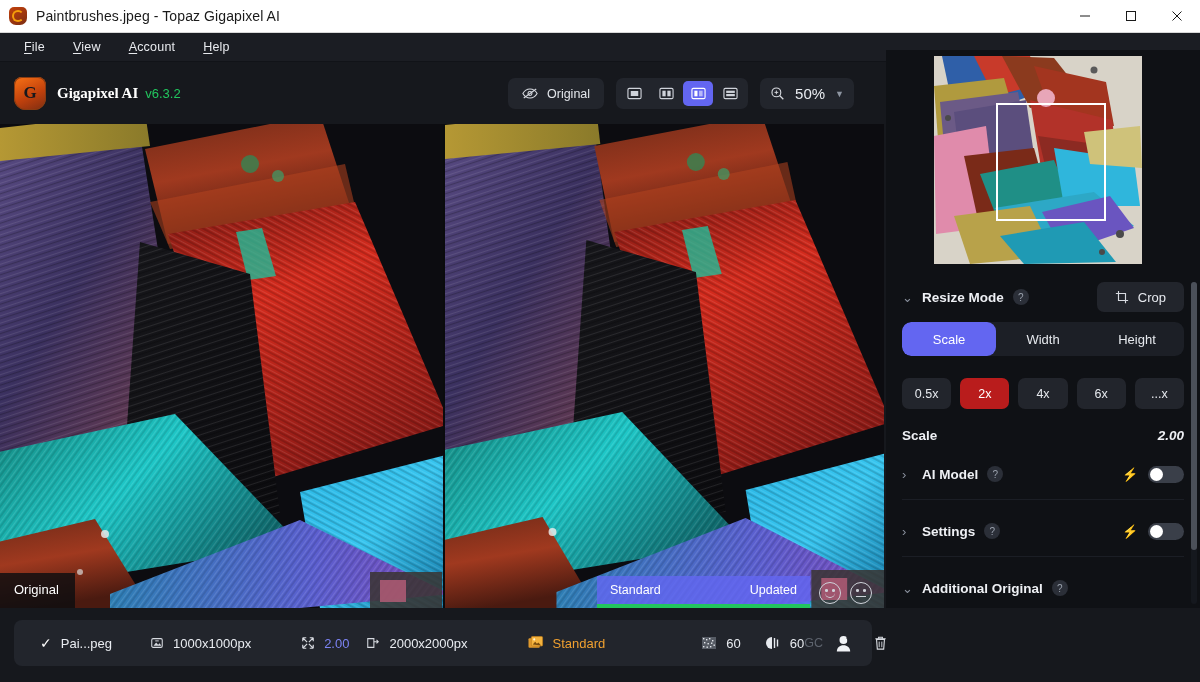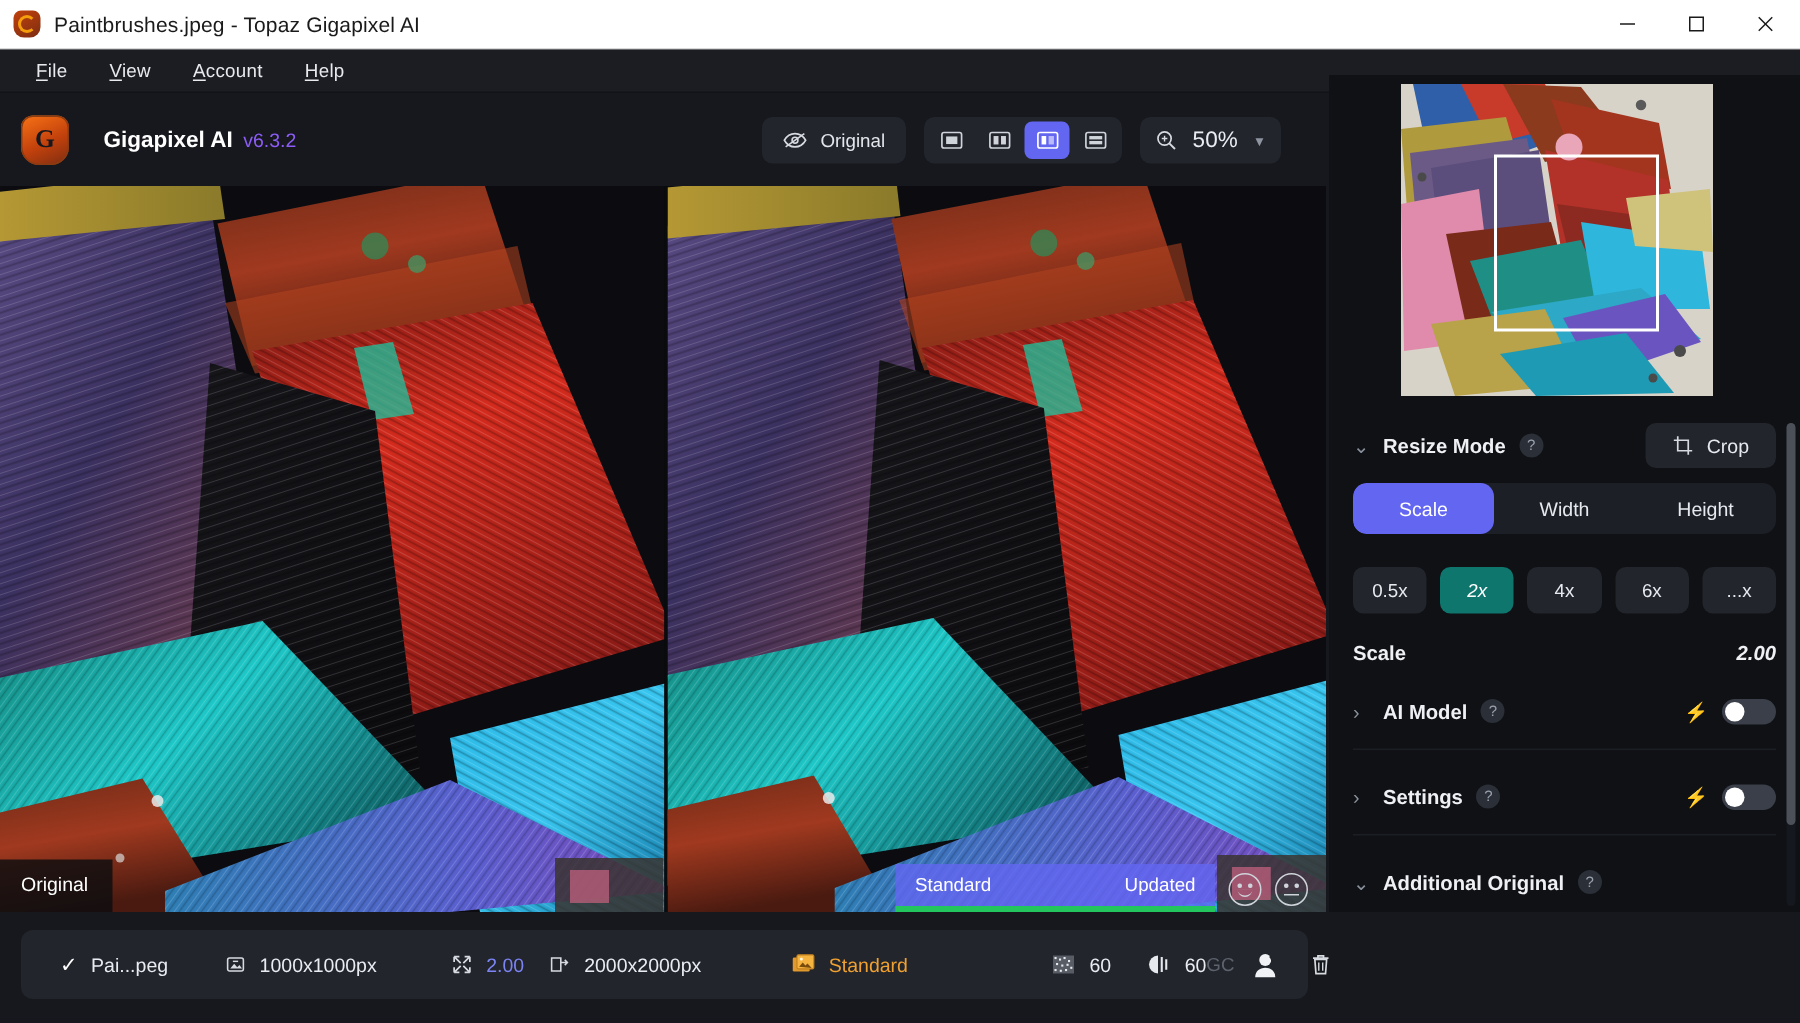--- a/index.html
+++ b/index.html
@@ -57,22 +57,22 @@
   .brand-logo {
     width: 32px; height: 33px; border-radius: 8px 8px 12px 12px;
     background: linear-gradient(155deg,#f97316 0%, #c2410c 55%, #7c2d12 100%);
     display: flex; align-items: center; justify-content: center;
     box-shadow: 0 0 0 1px #8a3c12 inset;
   }
   .brand-logo span {
     font-size: 17px; font-weight: bold; color: #16181d;
     font-family: "Liberation Serif", serif;
   }
-  .brand-name { margin-left: 23px; font-size: 15px; font-weight: bold; color: #fff; }
-  .brand-ver { margin-left: 7px; font-size: 13px; color: #8b5cf6; }
+  .brand-name { margin-left: 11px; font-size: 15px; font-weight: bold; color: #fff; font-family: Liberation Serif, serif; }
+  .brand-ver { margin-left: 7px; font-size: 13px; color: #22c55e; }
 
   .tb-center { position: absolute; left: 508px; top: 78px; display: flex; align-items: center; gap: 12px; }
   .pill {
     background: #22252c; border-radius: 7px; height: 31px; display: flex;
     align-items: center; padding: 0 14px; color: #e3e6eb; font-size: 12.5px; gap: 9px;
   }
   .seg { background: #22252c; border-radius: 7px; height: 31px; display: flex; align-items: center; padding: 3px; gap: 2px; }
   .segbtn {
     width: 30px; height: 25px; border-radius: 5px; display: flex;
     align-items: center; justify-content: center;
@@ -149,21 +149,21 @@
     flex: 1; display: flex; align-items: center; justify-content: center;
     color: #e6e9ee; font-size: 13px; border-radius: 9px;
   }
   .tab3.active { background: #6366f1; color: #fff; }
   .scalerow { display: flex; gap: 9px; margin-top: 22px; }
   .sbtn {
     flex: 1; height: 31px; border-radius: 7px; background: #22252c;
     display: flex; align-items: center; justify-content: center;
     color: #e6e9ee; font-size: 12.5px;
   }
-  .sbtn.active { background: #0f766e; color: #fff; font-style: italic; }
+  .sbtn.active { background: #b91c1c; color: #fff; }
   .scaleval { display: flex; align-items: center; margin-top: 19px; }
   .scaleval .k { font-size: 13.5px; color: #eef0f4; font-weight: bold; }
   .scaleval .v { margin-left: auto; font-size: 13.5px; color: #eef0f4; font-style: italic; font-weight: bold; }
   .row-toggle { display: flex; align-items: center; height: 50px; margin-top: 6px; }
   .bolt { color: #fff; font-size: 13px; margin-right: 9px; }
   .sw {
     width: 36px; height: 17px; border-radius: 9px; background: #3a3f49;
     position: relative;
   }
   .sw i { position: absolute; left: 2px; top: 2px; width: 13px; height: 13px; border-radius: 50%; background: #fff; }

